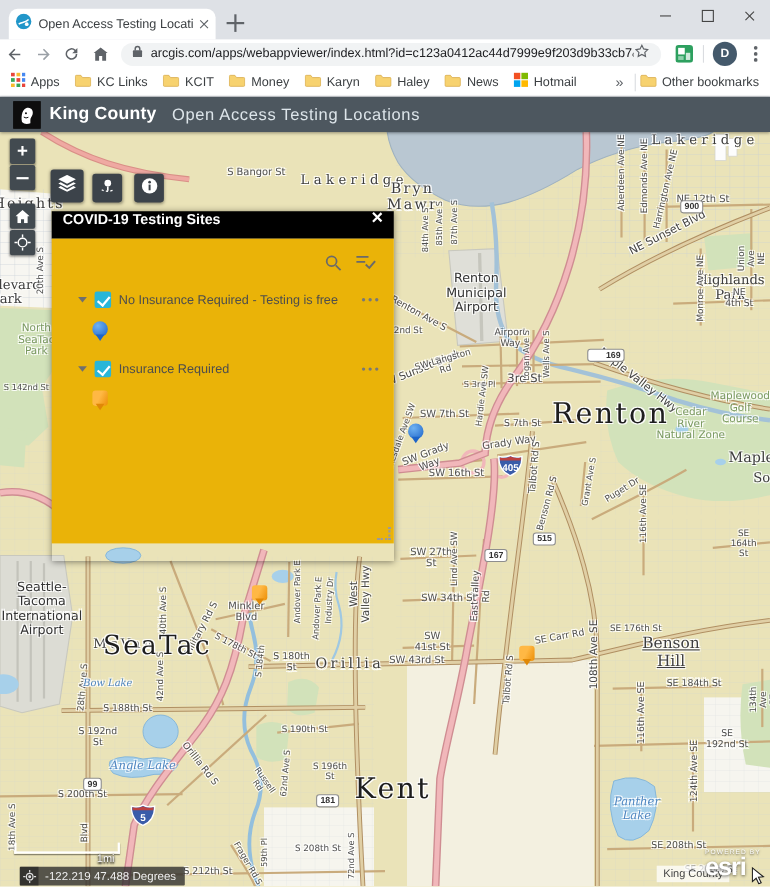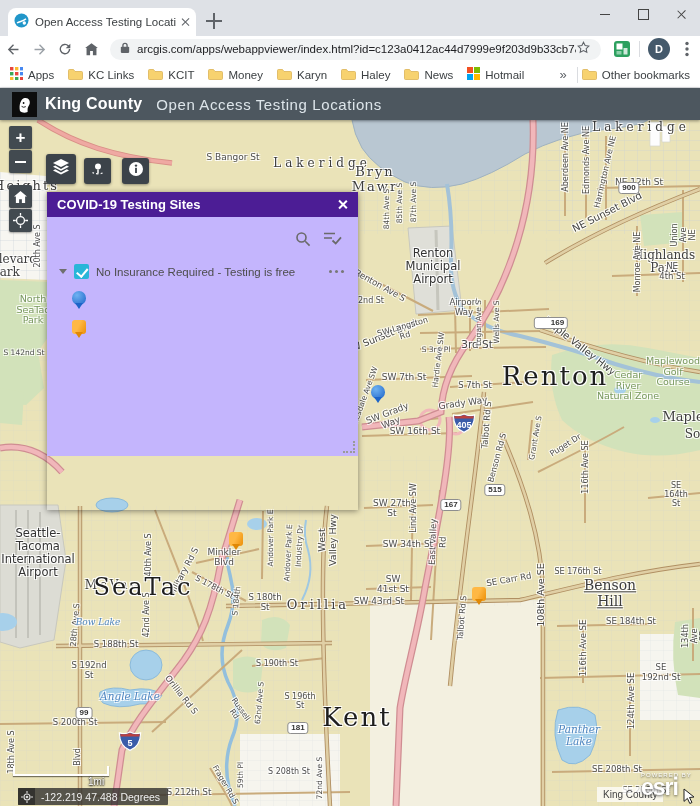--- a/index.html
+++ b/index.html
@@ -58,26 +58,26 @@
   .m-orange .head{background:linear-gradient(115deg,#ffb844 45%,#ec8f07);border-radius:3px;}
   .marker .tip{width:0;height:0;margin:-2px auto 0;border:4px solid transparent;}
   .m-blue .tip{border-top:6px solid #1d64c8;}
   .m-orange .tip{border-top:6px solid #e08806;}
   
   .mapbtn{position:absolute;width:23px;height:23px;background:#424a50;border-radius:2px;display:flex;align-items:center;justify-content:center;color:#fff;z-index:6;box-shadow:0 1px 2px rgba(0,0,0,.35);}
   .mapbtn.plus{font-size:17px;font-weight:bold;}
   .widgetbtn{position:absolute;background:#3c434a;border-radius:3px;display:flex;align-items:center;justify-content:center;z-index:6;box-shadow:0 1px 3px rgba(0,0,0,.4);}
   
   #panel{position:absolute;left:47px;top:192px;width:311px;height:318px;z-index:10;box-shadow:0 1px 6px rgba(0,0,0,.45);}
-  #panel-header{height:25px;background:#4c1d95;display:flex;align-items:center;padding:0 10px;}
+  #panel-header{height:25px;background:#000000;display:flex;padding:0 10px;}
   #panel-title{color:#fff;font-size:13px;font-weight:bold;flex:1;}
   .panel-x{position:relative;width:11px;height:11px;}
   .panel-x:before,.panel-x:after{content:"";position:absolute;left:5px;top:0;width:1.6px;height:11px;background:#fff;}
   .panel-x:before{transform:rotate(45deg);} .panel-x:after{transform:rotate(-45deg);}
-  #panel-body{background:#c4b5fd;height:239px;position:relative;}
+  #panel-body{background:#eab308;height:277px;position:relative;padding-left:12px;}
   #panel-tools{display:flex;justify-content:flex-end;gap:12px;padding:14px 16px 4px 0;}
   .layer-row{display:flex;align-items:center;gap:7px;padding:9px 14px 2px 12px;}
   .expander{width:0;height:0;border-left:4px solid transparent;border-right:4px solid transparent;border-top:5px solid #6f6f6f;}
   .cb{width:15px;height:15px;background:#28b6d8;border-radius:2px;position:relative;flex:0 0 auto;}
   .cb:after{content:"";position:absolute;left:4.5px;top:1.5px;width:4.5px;height:8.5px;border:solid #fff;border-width:0 2px 2px 0;transform:rotate(40deg);}
   .layer-label{flex:1;font-size:11.5px;color:#4d4d4d;}
   .dots{width:3px;height:3px;border-radius:50%;background:#787878;box-shadow:6px 0 0 #787878,12px 0 0 #787878;margin-right:12px;}
   .legend-pin{position:static;transform:none;margin:10px 0 8px 25px;}
   #resize-handle{position:absolute;right:3px;bottom:3px;width:10px;height:10px;border-right:2px dotted #9a9a9a;border-bottom:2px dotted #9a9a9a;}
   
@@ -669,20 +669,26 @@
         <div class="layer-row">
           <div class="expander"></div>
           <div class="cb"></div>
           <div class="layer-label">No Insurance Required - Testing is free</div>
           <div class="dots"></div>
         </div>
         <div class="marker m-blue legend-pin">
           <div class="head"></div>
           <div class="tip"></div>
         </div>
+        <div class="layer-row">
+          <div class="expander"></div>
+          <div class="cb"></div>
+          <div class="layer-label">Insurance Required</div>
+          <div class="dots"></div>
+        </div>
         <div class="marker m-orange legend-pin">
           <div class="head"></div>
           <div class="tip"></div>
         </div>
       </div>
     <div id="resize-handle"></div>
   </div>
 </div>
 
 </body></html>

